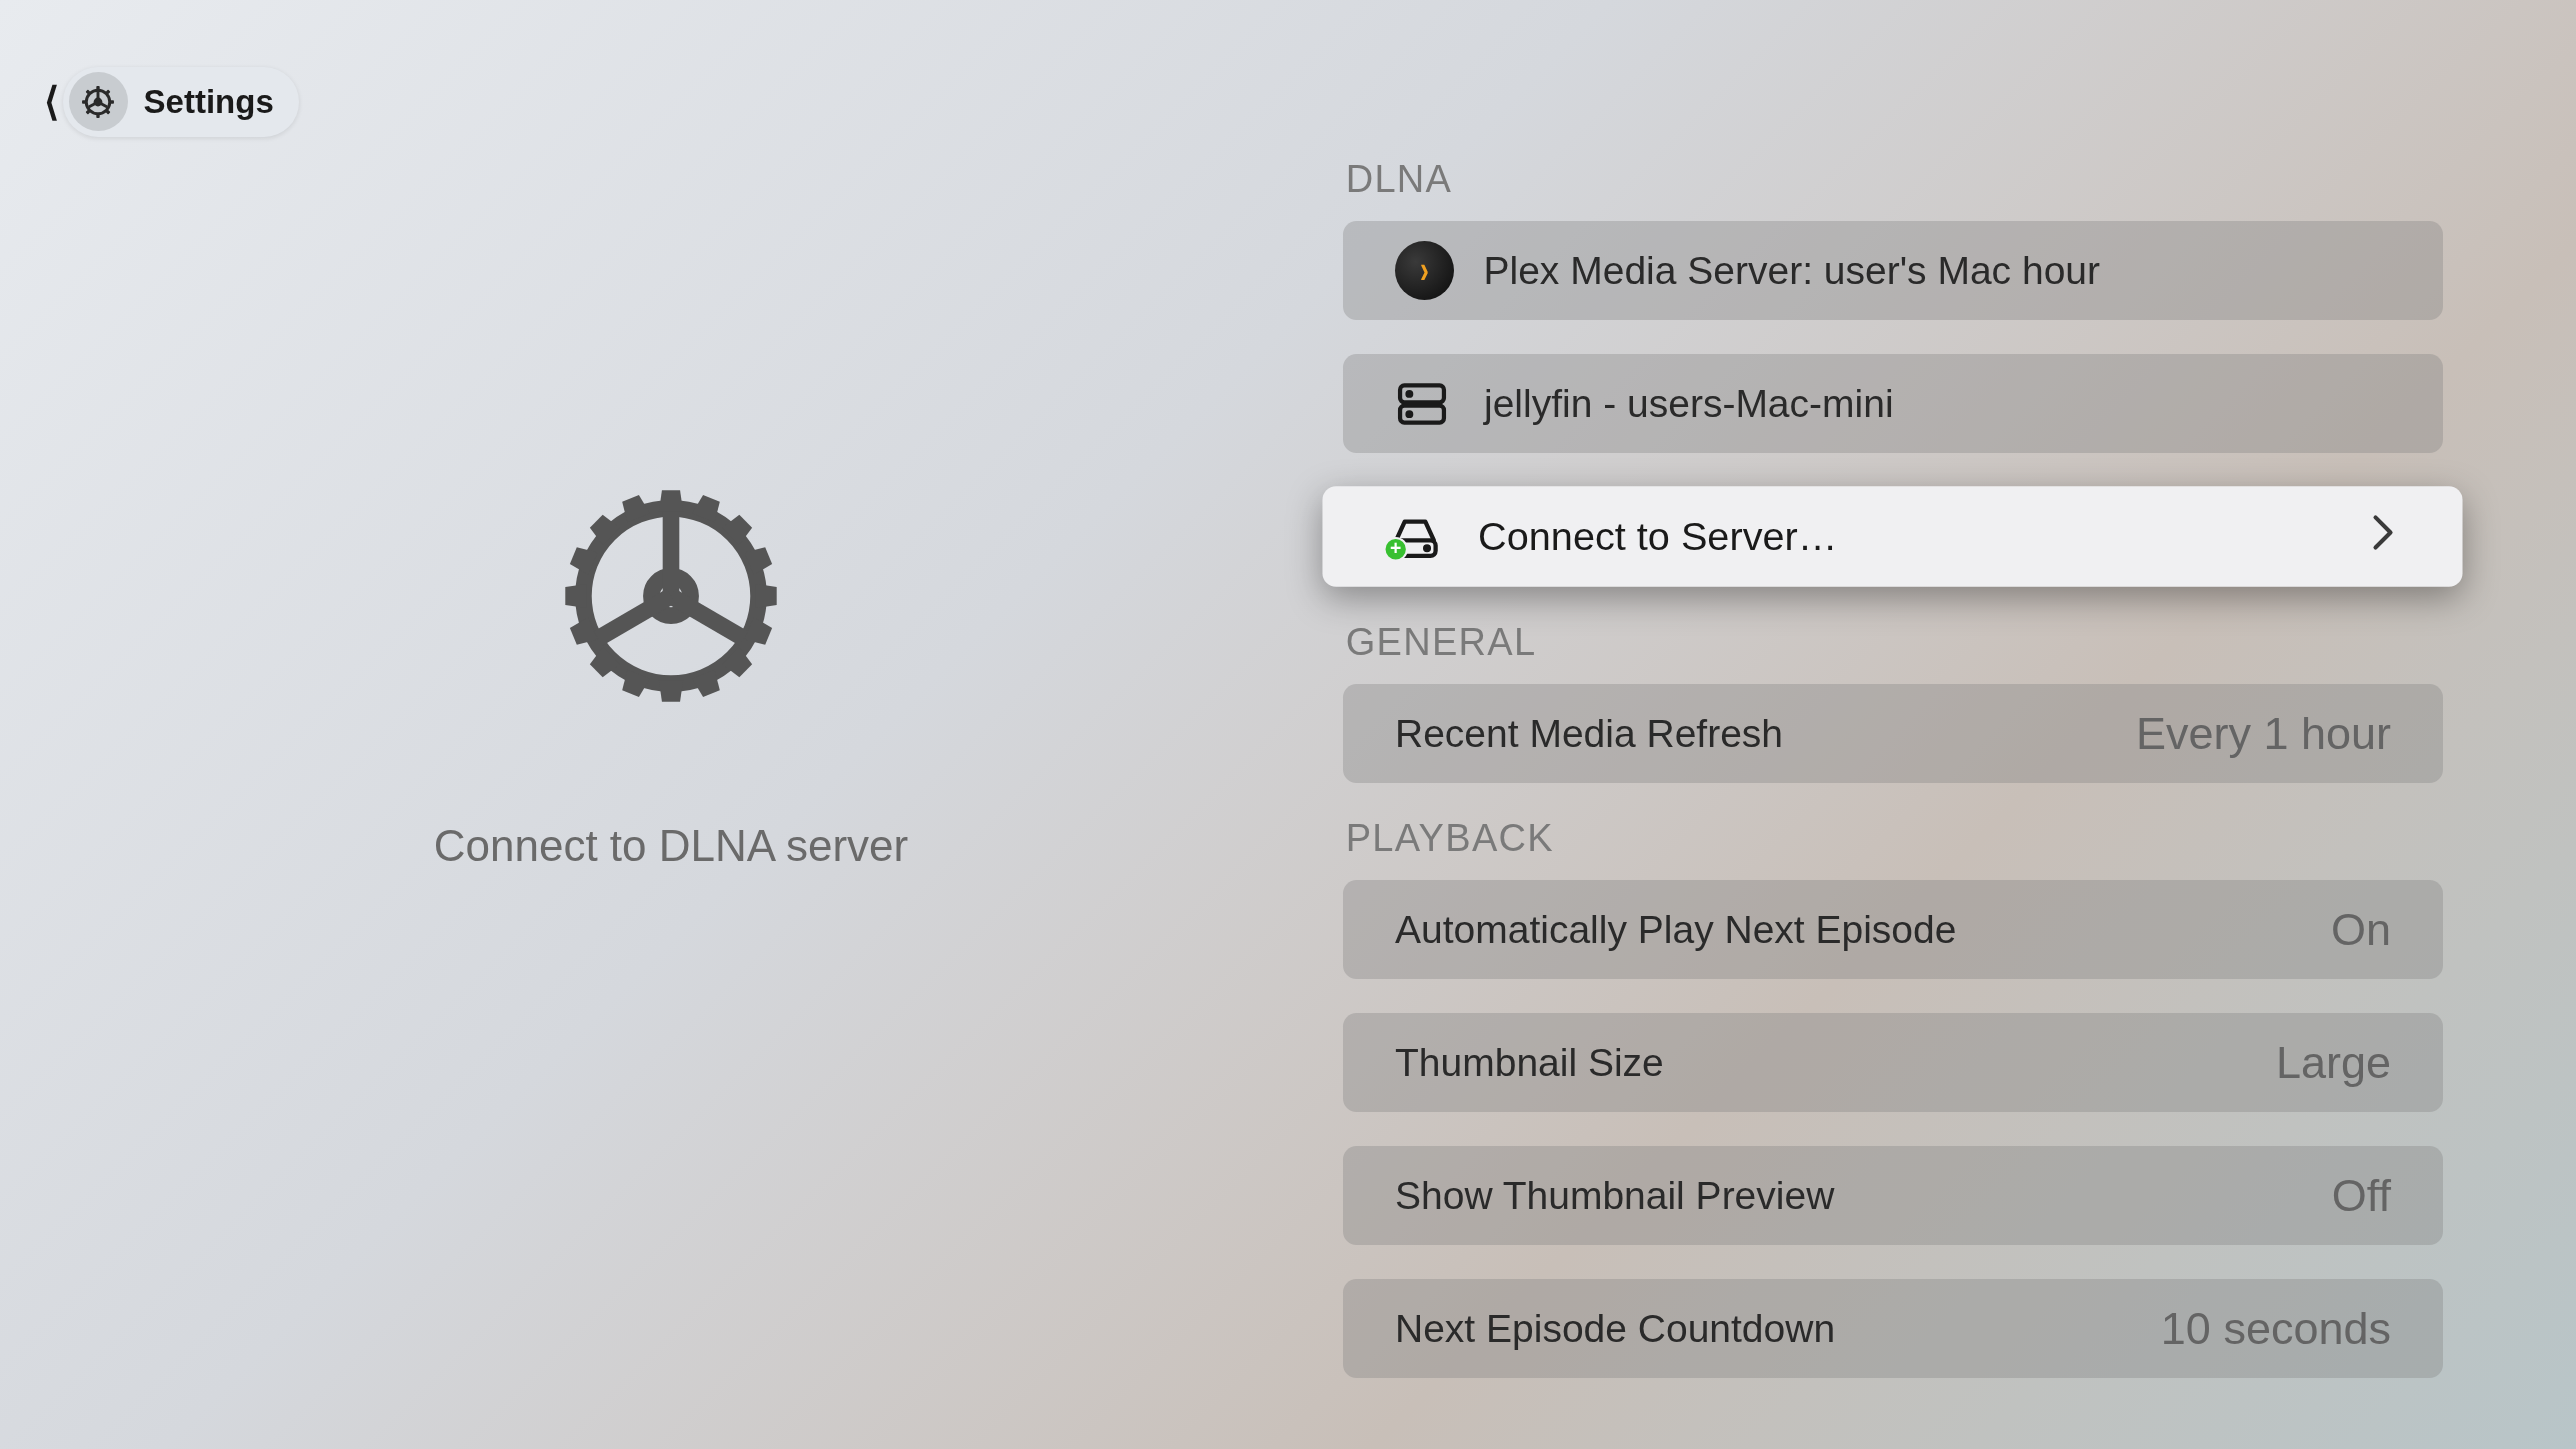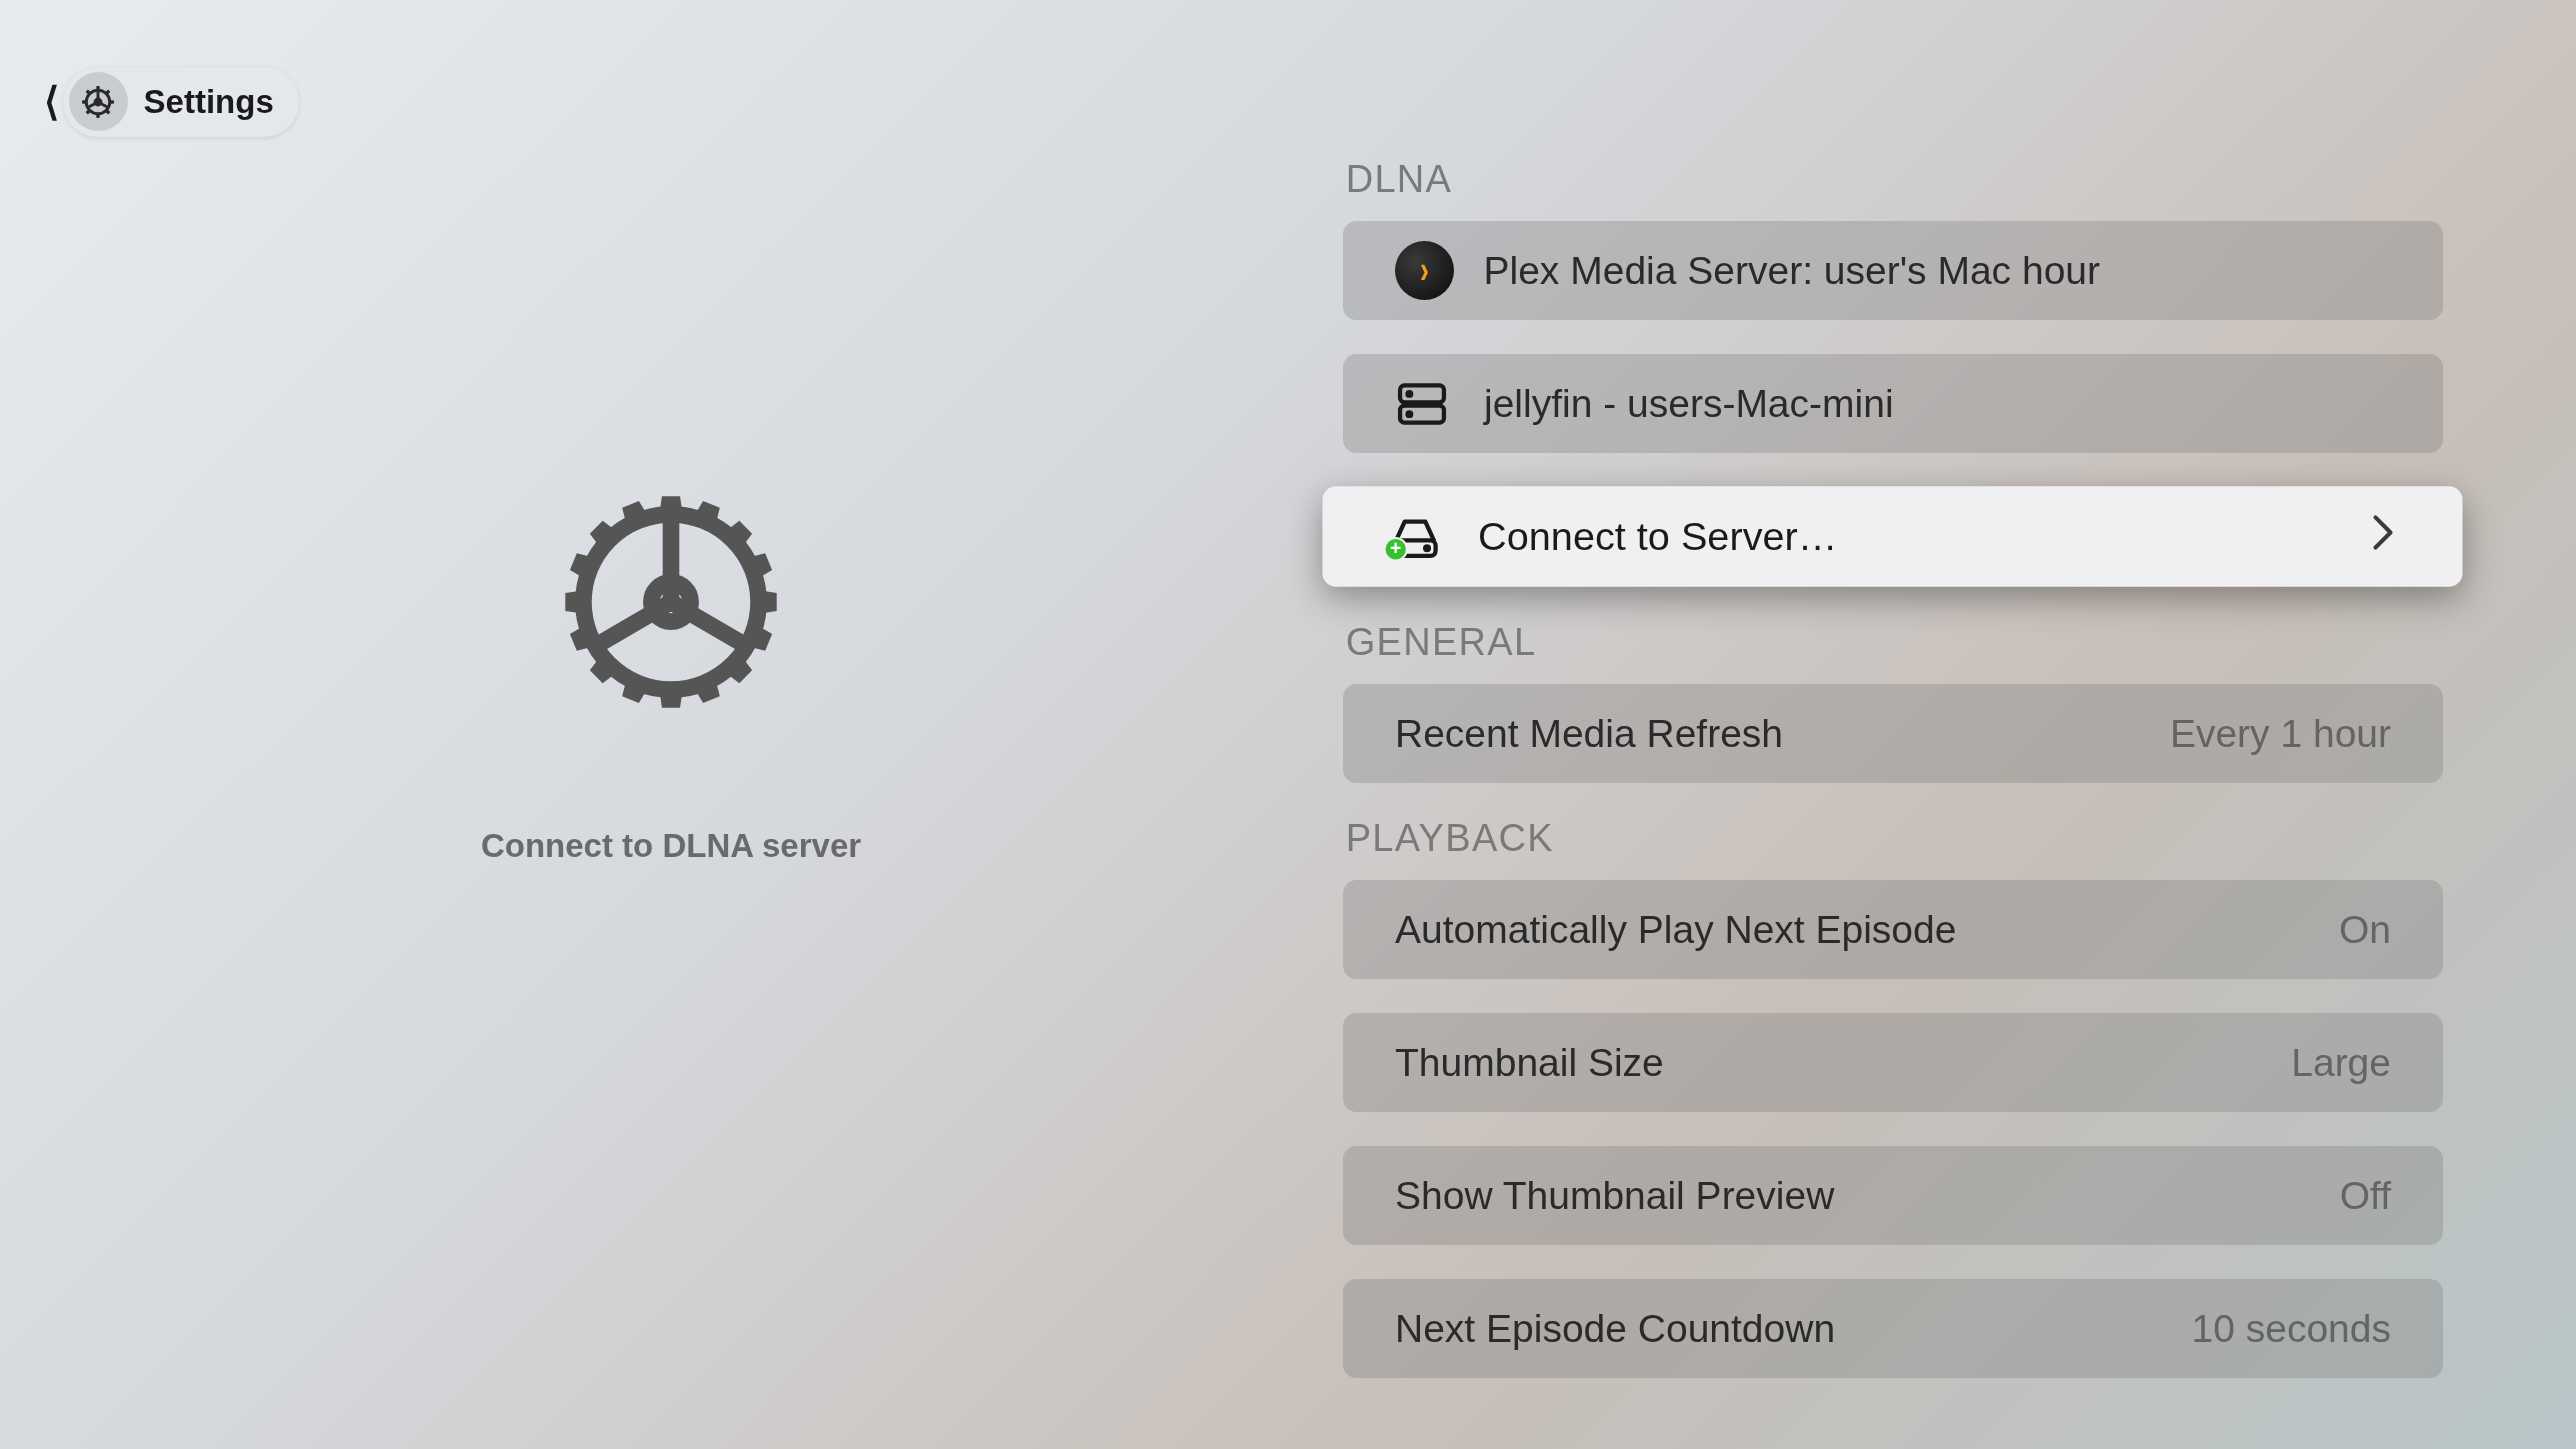--- a/index.html
+++ b/index.html
@@ -84,22 +84,22 @@
     margin-bottom: 74px;
     margin-top: 34px;
   }
 
   .big-gear svg {
     width: 100%;
     height: 100%;
   }
 
   .left-subtitle {
-    font-size: 33px;
-    font-weight: 700;
+    font-size: 44px;
+    font-weight: 400;
     color: #6a6a6a;
   }
 
   
   .right-panel {
     position: absolute;
     right: 133px;
     top: 154px;
     width: 1100px;
   }
@@ -178,21 +178,21 @@
     font-weight: 500;
     color: #2a2a2a;
     flex: 1;
   }
 
   .row.selected .row-label {
     color: #1a1a1a;
   }
 
   .row-value {
-    font-size: 39px;
+    font-size: 45px;
     font-weight: 400;
     color: #646464;
     text-align: right;
   }
 
   .row-chevron {
     font-size: 40px;
     color: #3a3a3a;
     font-weight: 300;
     margin-left: auto;

